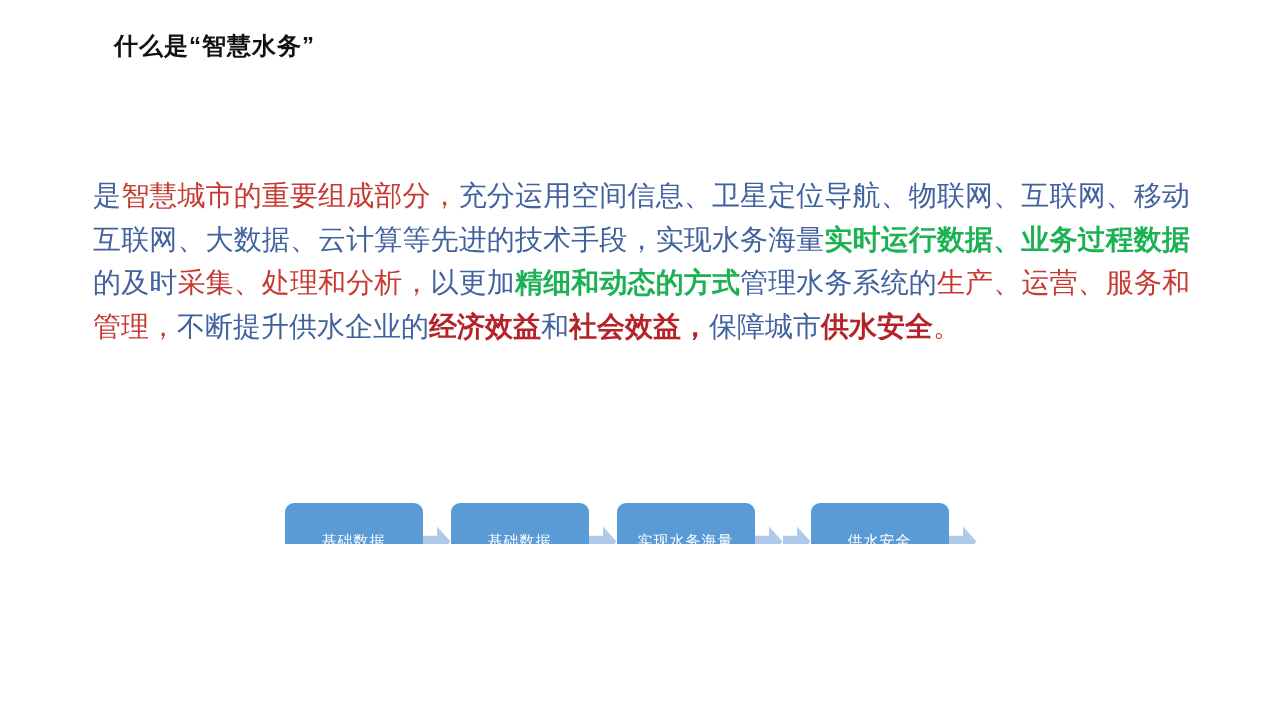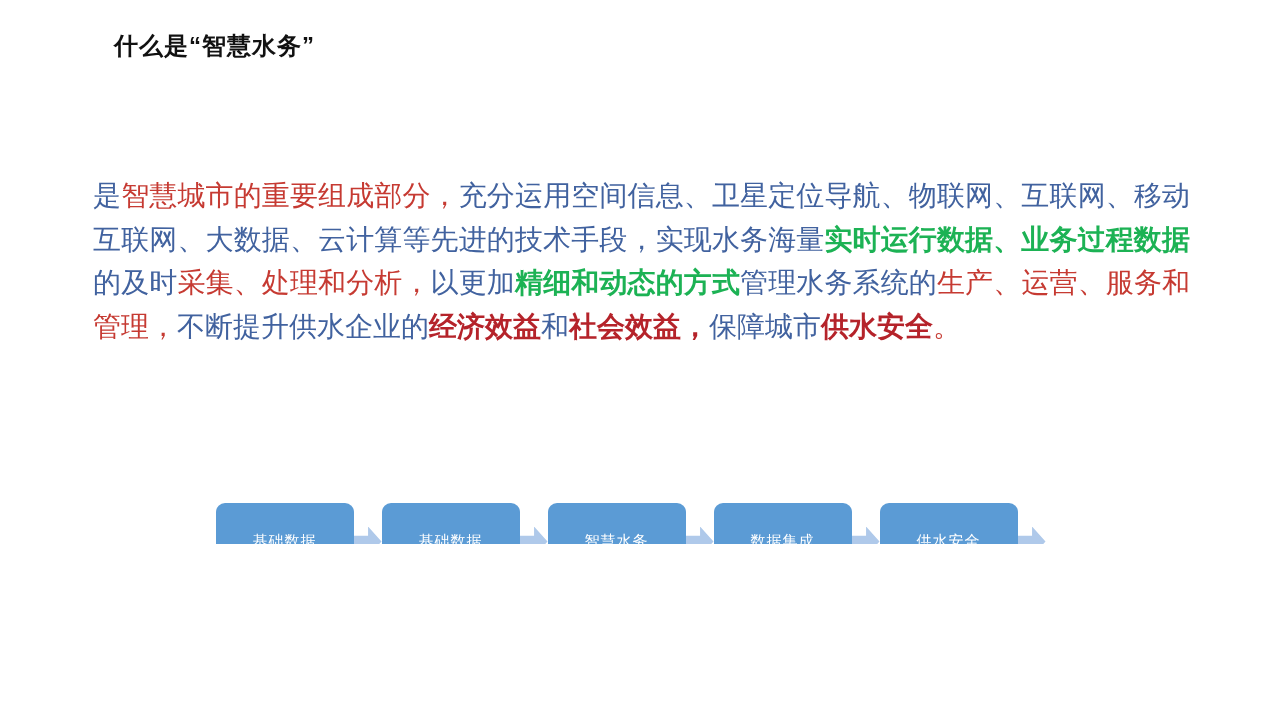--- a/index.html
+++ b/index.html
@@ -48,23 +48,22 @@
 
   <div class="title">什么是“智慧水务”</div>
 
   <div class="para"><span class="seg blue">是</span><span class="seg red">智慧城市的重要组成部分，</span><span class="seg blue">充分运用空间信息、卫星定位导航、物联网、互联网、移动互联网、大数据、云计算等先进的技术手段，实现水务海量</span><span class="seg green">实时运行数据、业务过程数据</span><span class="seg blue">的及时</span><span class="seg red">采集、处理和分析，</span><span class="seg blue">以更加</span><span class="seg green">精细和动态的方式</span><span class="seg blue">管理水务系统的</span><span class="seg red">生产、运营、服务和管理，</span><span class="seg blue">不断提升供水企业的</span><span class="seg red-bold">经济效益</span><span class="seg blue">和</span><span class="seg red-bold">社会效益，</span><span class="seg blue">保障城市</span><span class="seg red-bold">供水安全</span><span class="seg red">。</span></div>
 
   <div class="flow">
       <div class="box">基础数据</div>
       <div class="arrow"></div>
       <div class="box">基础数据</div>
       <div class="arrow"></div>
-      <div class="box">智慧水务</div>
+      <div class="box">实现水务海量</div>
       <div class="arrow"></div>
-      <div class="box">数据集成</div>
       <div class="arrow"></div>
       <div class="box">供水安全</div>
       <div class="arrow"></div>
     </div>
 
   <div class="footer-bar">
     <svg width="620" height="18" viewBox="0 0 620 18">
       <g fill="#4b9ade">
         <rect x="10" y="5" width="6" height="13"></rect>
           <rect x="22" y="2" width="6" height="16"></rect>

